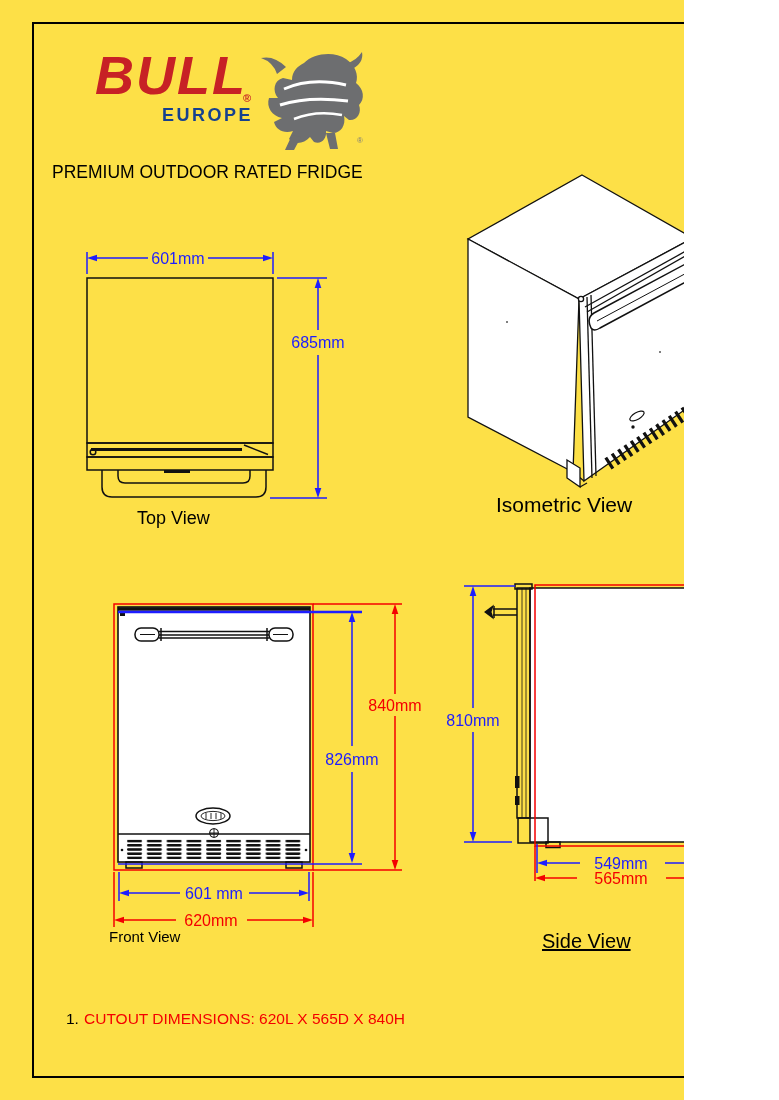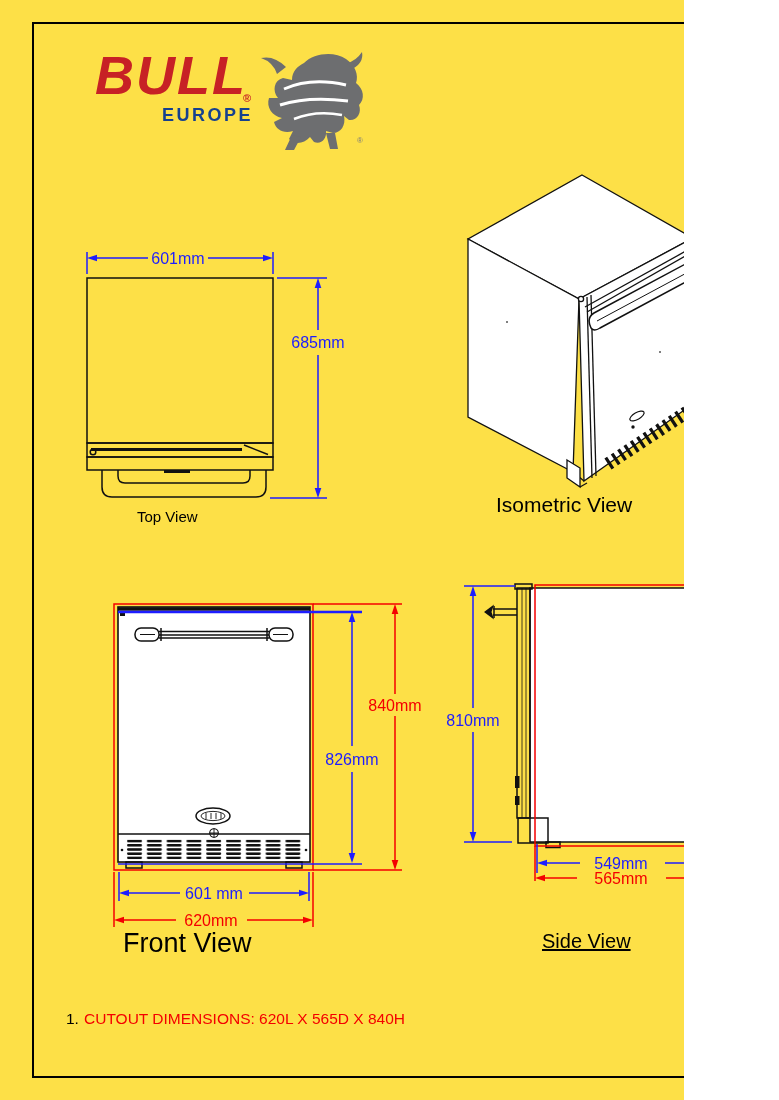--- a/index.html
+++ b/index.html
@@ -6,23 +6,23 @@
   .canvas{position:relative;width:684px;height:1100px;background:#fde047;overflow:hidden;
           font-family:"Liberation Sans","DejaVu Sans",sans-serif;color:#111;}
   .abs{position:absolute;}
   .page-border{left:32px;top:22px;width:716px;height:1056px;border:2px solid #000;box-sizing:border-box;}
   .brand{left:95px;top:48px;font-size:54px;font-weight:bold;font-style:italic;letter-spacing:2px;line-height:1;}
   .brand-reg{font-size:11px;font-style:normal;vertical-align:baseline;position:relative;top:8px;left:-4px;}
   .region{left:162px;top:105px;font-size:18px;font-weight:bold;letter-spacing:2.5px;}
   .bull-reg{left:357px;top:136px;font-size:8px;color:#7a7a7a;}
   .title-block{left:52px;top:160px;font-size:17.5px;line-height:25px;color:#000;}
   .view-label{color:#000;}
-  .lbl-top{left:137px;top:508px;font-size:15px;}
+  .lbl-top{left:137px;top:508px;font-size:18px;}
   .lbl-iso{left:496px;top:493px;font-size:21px;}
-  .lbl-front{left:123px;top:928px;font-size:27px;}
+  .lbl-front{left:109px;top:928px;font-size:15px;}
   .lbl-side{left:542px;top:930px;font-size:20px;text-decoration:underline;}
   .notes{left:66px;top:964px;font-size:15.5px;line-height:22px;color:#000;white-space:pre-wrap;}
   .notes .row{display:flex;}
   .notes .num{width:18px;flex:none;}
   .note-red{color:#f40000;}
   svg text{font-family:"Liberation Sans","DejaVu Sans",sans-serif;font-size:16px;text-anchor:middle;dominant-baseline:central;}
   .dtb{fill:#1d1dff;} .dtr{fill:#f40000;}
   .ln{stroke:#111;stroke-width:1.5;fill:none;}
   .bl{stroke:#1d1dff;stroke-width:1.5;fill:none;}
   .rl{stroke:#f40000;stroke-width:1.5;fill:none;}
@@ -44,20 +44,21 @@
     <path fill="#6d6e70" d="M96,20 Q108,14 106,3 Q100,12 91,14 Z"></path>
     <path fill="#6d6e70" d="M36,86 L29,101 L38,101 L45,88 Z"></path>
     <path fill="#6d6e70" d="M70,84 L74,100 L82,100 L79,84 Z"></path>
     <path d="M28,40 Q55,28 90,36" stroke="#fff" stroke-width="3" fill="none"></path>
     <path d="M24,56 Q52,47 92,52" stroke="#fff" stroke-width="3" fill="none"></path>
     <path d="M38,70 Q60,61 86,66" stroke="#fff" stroke-width="2.5" fill="none"></path>
   </svg>
   <div class="abs bull-reg">®</div>
 
   <div class="abs title-block">
+    <div>PREMIUM OUTDOOR RATED FRIDGE</div>
   </div>
 
   <svg class="abs" style="left:60px;top:245px;" width="300" height="295" viewBox="0 0 300 295">
     <g>
       <rect class="ln" x="27" y="33" width="186" height="165"></rect>
       <rect class="ln" x="27" y="198" width="186" height="14"></rect>
       <line x1="31" y1="204.5" x2="182" y2="204.5" stroke="#111" stroke-width="3"></line>
       <line class="ln" x1="184" y1="200" x2="208" y2="209.5"></line>
       <circle class="ln" cx="33" cy="207" r="2.8"></circle>
       <rect class="ln" x="27" y="212" width="186" height="13"></rect>

